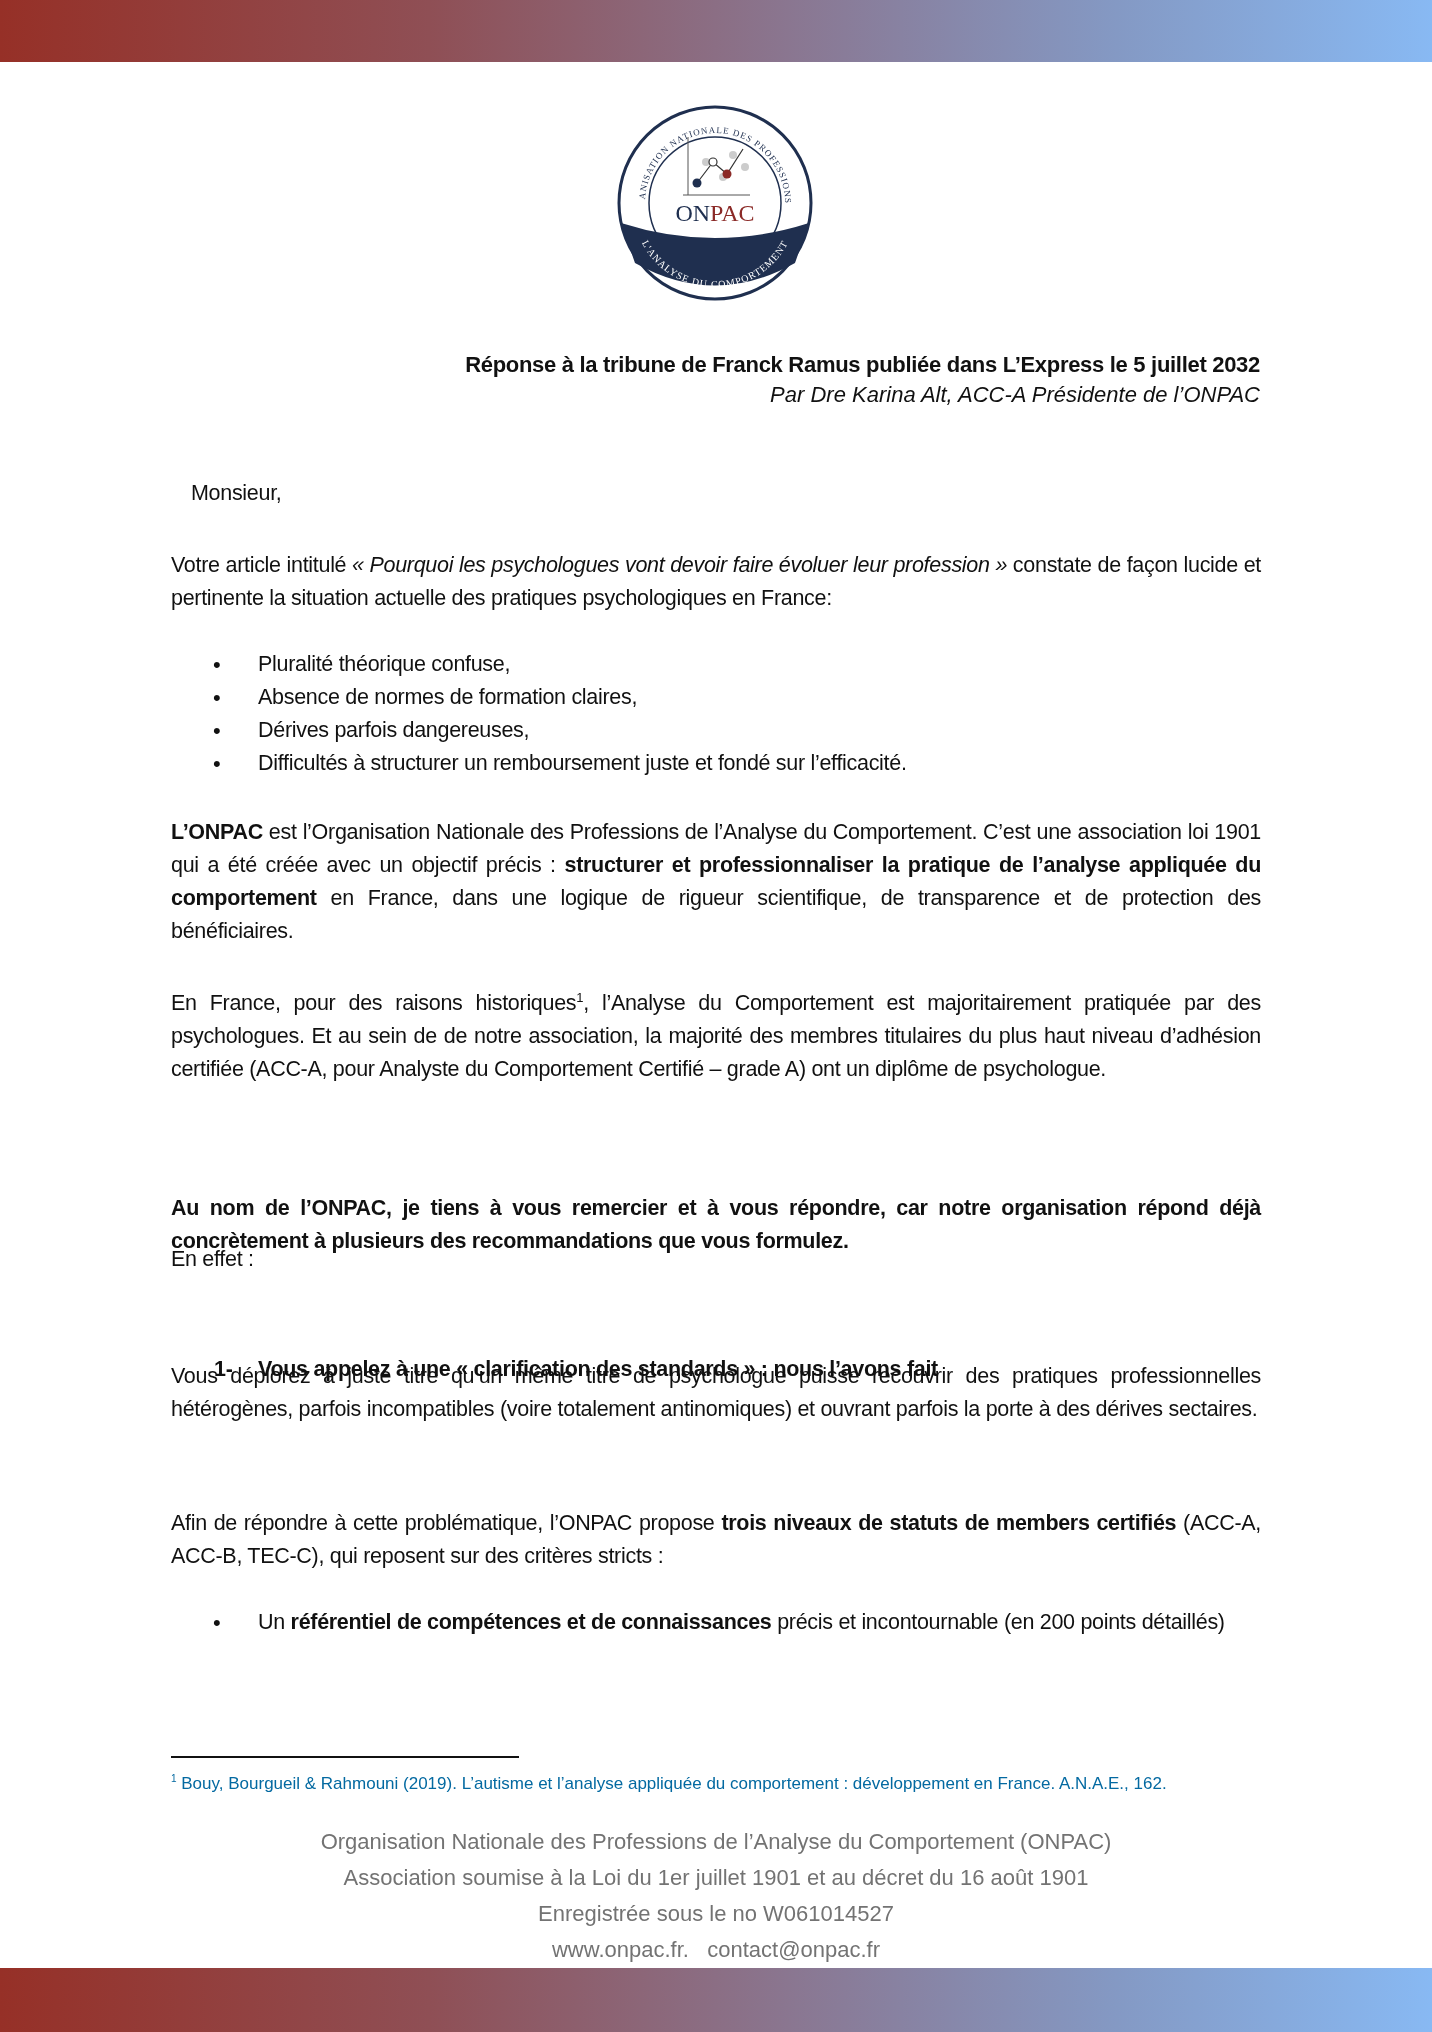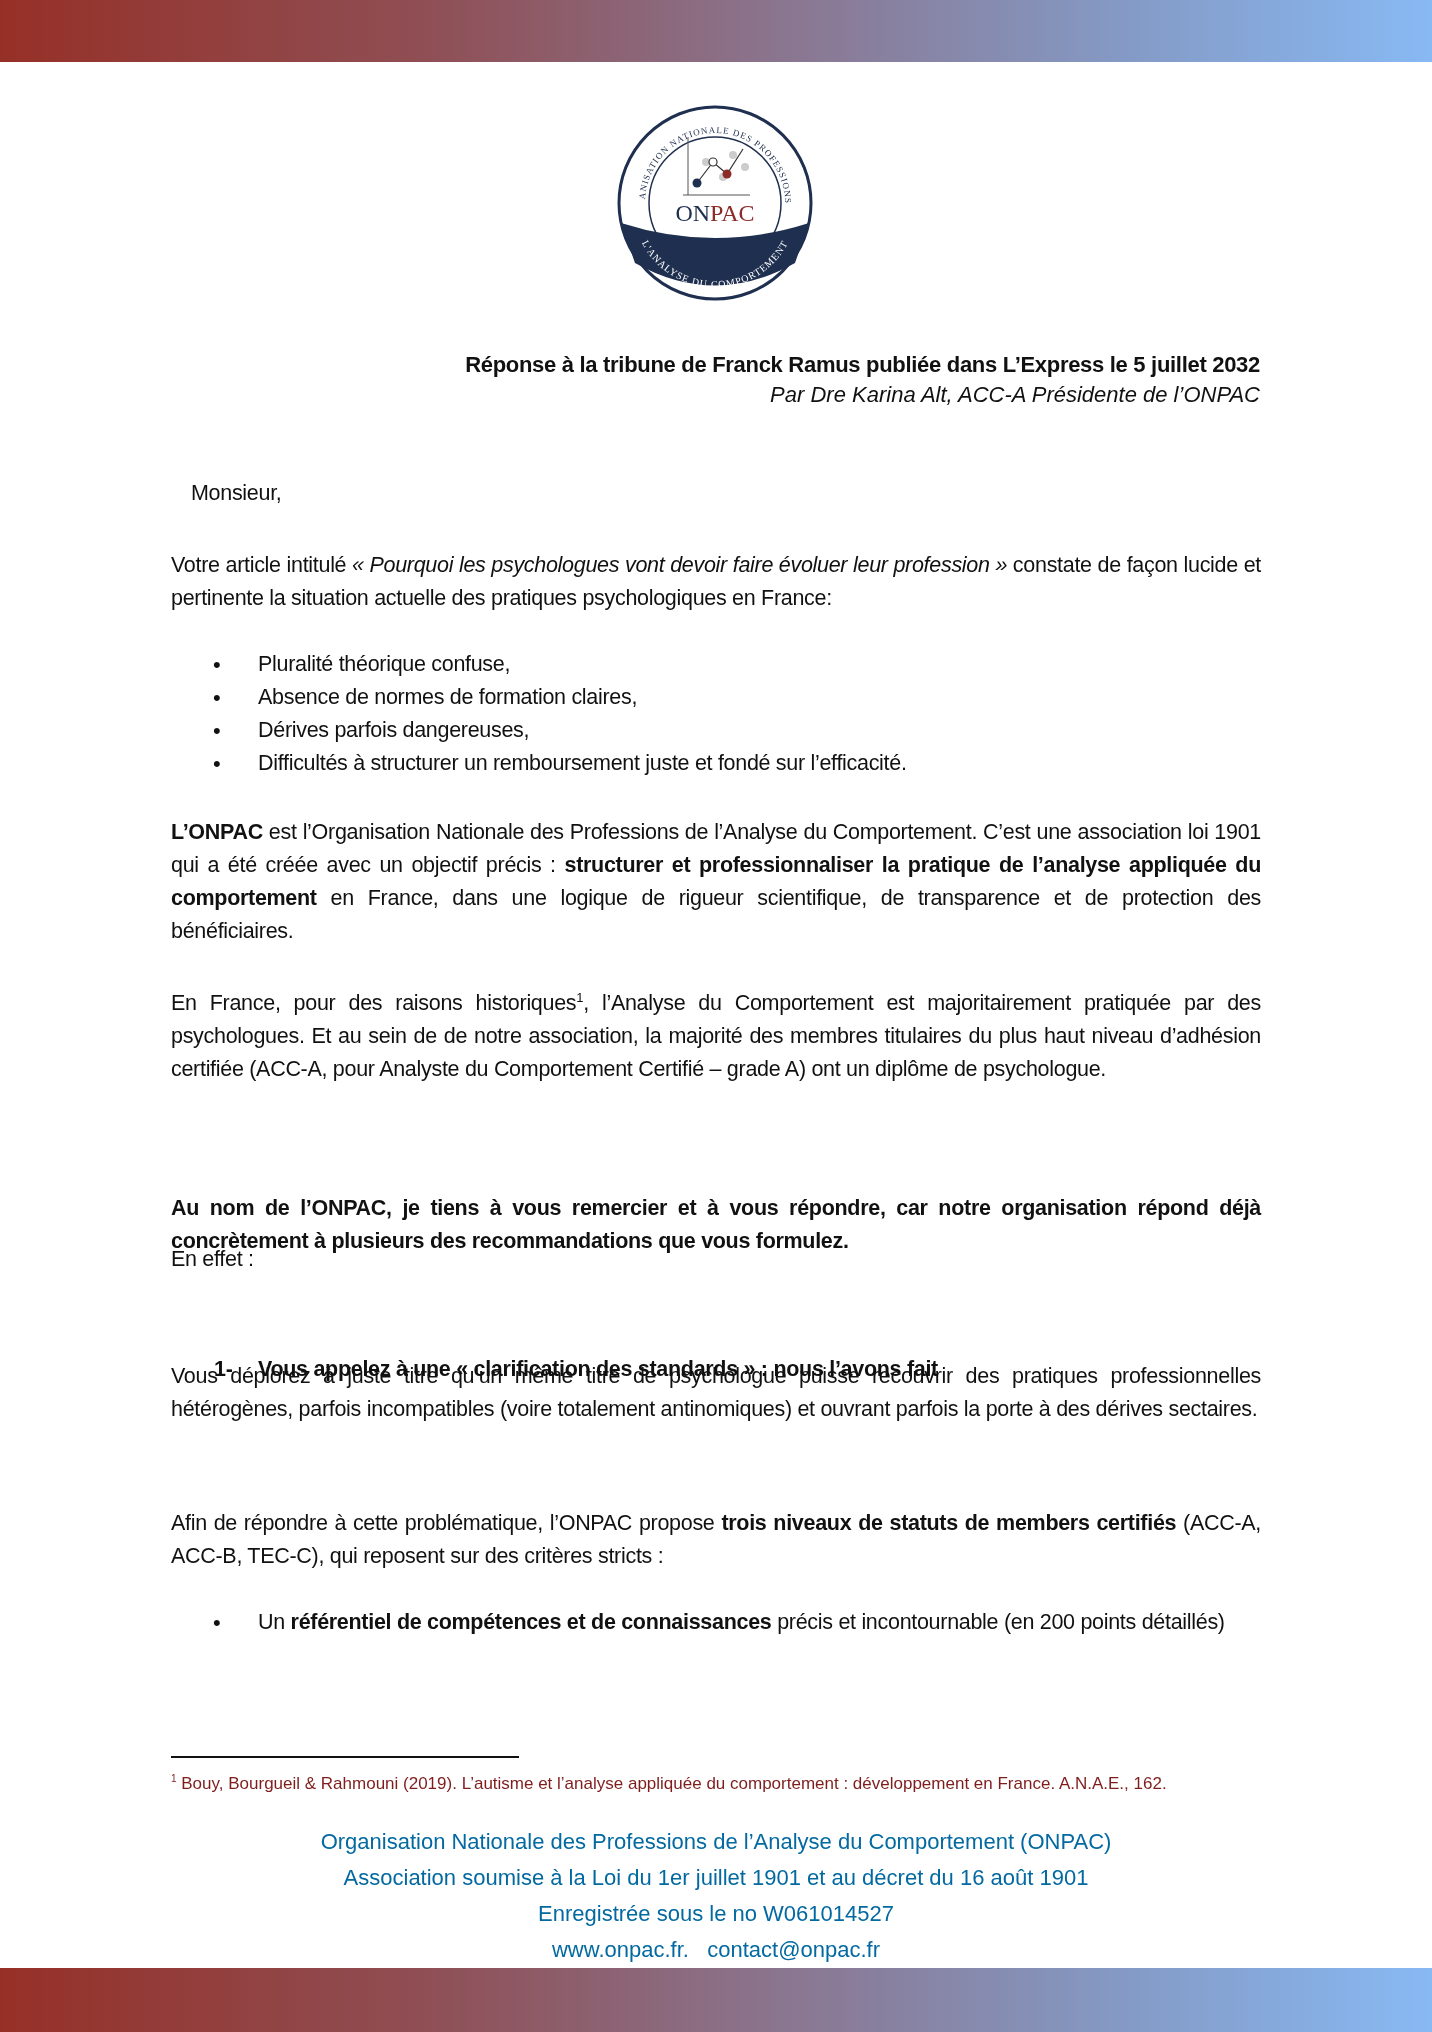--- a/index.html
+++ b/index.html
@@ -24,24 +24,24 @@
   .body { position: absolute; left: 171px; width: 1090px; font-size: 21.5px; line-height: 33px; letter-spacing: -0.3px; }
   .p { margin: 0; text-align: justify; }
   .bullets { margin: 0; padding: 0; list-style: none; }
   .bullets li { position: relative; padding-left: 87px; }
   .bullets li::before { content: "\2022"; position: absolute; left: 42px; font-size: 22px; }
   .heading-num { font-weight: bold; padding-left: 43px; margin-top: 44px; }
   .heading-num .num { display: inline-block; width: 44px; }
   b { font-weight: bold; }
 
   .fn-rule { position: absolute; left: 171px; top: 1756px; width: 348px; height: 2px; background: #111; }
-  .footnote { position: absolute; left: 171px; top: 1768px; width: 1090px; font-size: 17px; line-height: 22px; color: #7f1d1d; }
+  .footnote { position: absolute; left: 171px; top: 1768px; width: 1090px; font-size: 17px; line-height: 22px; color: #0369a1; }
   .footnote sup { font-size: 10px; }
 
-  .footer { position: absolute; left: 0; width: 1432px; top: 1824px; text-align: center; font-size: 22px; line-height: 36px; color: #0369a1; }
+  .footer { position: absolute; left: 0; width: 1432px; top: 1824px; text-align: center; font-size: 22px; line-height: 36px; color: #737373; }
 </style>
 </head>
 <body>
 
 <div class="band top"></div>
 
 <svg class="logo" viewBox="0 0 200 200">
   <defs>
     <path id="ringTop" d="M 30 100 A 70 70 0 0 1 170 100"></path>
     <path id="ribbonArc" d="M 22 128 A 82 82 0 0 0 178 128"></path>

